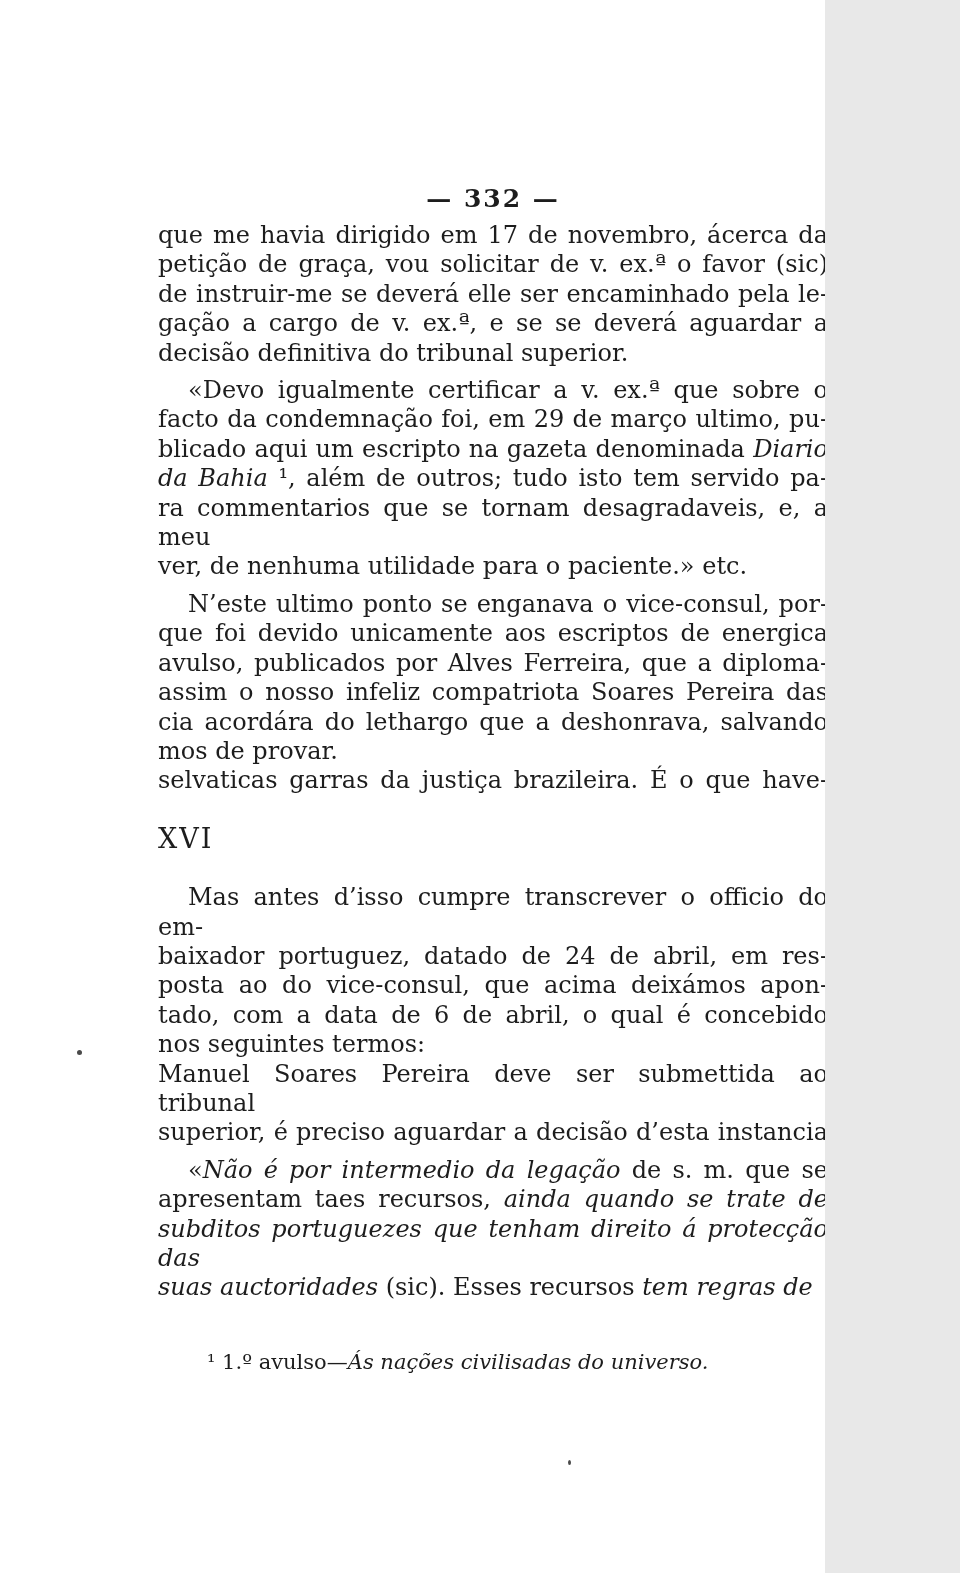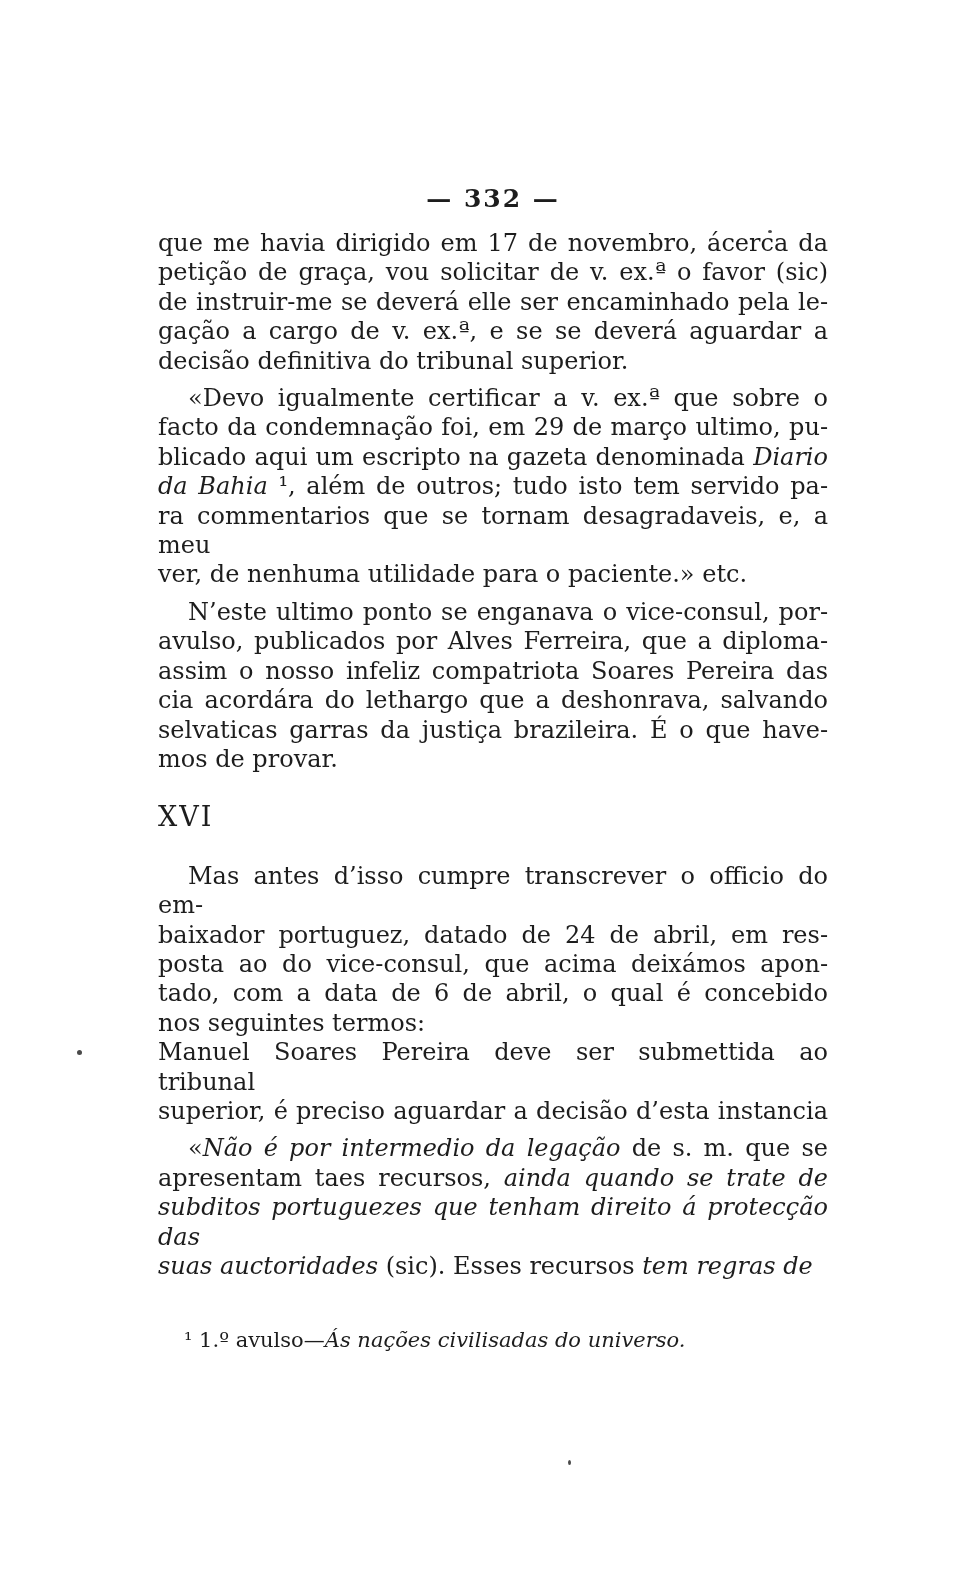--- a/index.html
+++ b/index.html
@@ -1,37 +1,37 @@
 <!DOCTYPE html>
 <html><head>
 <meta charset="utf-8">
 <style>
   html, body { margin: 0; padding: 0; background: #e8e8e8; }
   .page {
     position: relative;
-    width: 960px;
+    width: 825px;
     height: 1573px;
     background: #ffffff;
     color: #1d1d1d;
     font-family: "DejaVu Serif", serif;
     overflow: hidden;
   }
   .page-number {
     position: absolute;
     top: 184px;
     left: 158px;
     width: 670px;
     text-align: center;
     font-size: 25px;
     letter-spacing: 2px;
     font-weight: bold;
   }
   .text-block {
     position: absolute;
-    top: 229px;
+    top: 221px;
     left: 158px;
     width: 670px;
     font-size: 24px;
     line-height: 29.4px;
   }
   .paragraph { margin: 0; }
   .line {
     text-align: justify;
     text-align-last: justify;
   }
@@ -43,21 +43,21 @@
     font-size: 27px;
     letter-spacing: 2px;
     margin: 28px 0 30px 0;
   }
   .footnote {
     margin-top: 46px;
     padding-left: 26px;
     font-size: 21px;
     line-height: 26px;
   }
-  .footnote .line { text-align: left; text-align-last: left; }
+  .footnote .line { text-align: left; text-align-last: left; margin-left: 23px; }
   .speck {
     position: absolute;
     background: #4a4a4a;
     border-radius: 50%;
   }
   .speck-1 { left: 77px;  top: 1050px; width: 5px; height: 5px; }
   .speck-2 { left: 768px; top: 230px;  width: 4px; height: 3px; }
   .speck-3 { left: 568px; top: 1460px; width: 3px; height: 5px; }
 </style>
 </head>
@@ -77,25 +77,26 @@
       <div class="paragraph">
         <div class="line indent"><span>«Devo igualmente certificar a v. ex.ª que sobre o</span></div>
         <div class="line"><span>facto da condemnação foi, em 29 de março ultimo, pu-</span></div>
         <div class="line"><span>blicado aqui um escripto na gazeta denominada </span><span class="it">Diario</span></div>
         <div class="line"><span class="it">da Bahia</span><span> ¹, além de outros; tudo isto tem servido pa-</span></div>
         <div class="line"><span>ra commentarios que se tornam desagradaveis, e, a meu</span></div>
         <div class="line last"><span>ver, de nenhuma utilidade para o paciente.» etc.</span></div>
       </div>
       <div class="paragraph">
         <div class="line indent"><span>N’este ultimo ponto se enganava o vice-consul, por-</span></div>
+        <div class="line"><span>que foi devido unicamente aos escriptos de energica</span></div>
         <div class="line"><span>avulso, publicados por Alves Ferreira, que a diploma-</span></div>
         <div class="line"><span>assim o nosso infeliz compatriota Soares Pereira das</span></div>
         <div class="line"><span>cia acordára do lethargo que a deshonrava, salvando</span></div>
+        <div class="line last"><span>mos de provar.</span></div>
         <div class="line"><span>selvaticas garras da justiça brazileira. É o que have-</span></div>
-        <div class="line last"><span>mos de provar.</span></div>
       </div>
       <div class="heading">XVI</div>
       <div class="paragraph">
         <div class="line indent"><span>Mas antes d’isso cumpre transcrever o officio do em-</span></div>
         <div class="line"><span>baixador portuguez, datado de 24 de abril, em res-</span></div>
         <div class="line"><span>posta ao do vice-consul, que acima deixámos apon-</span></div>
         <div class="line"><span>tado, com a data de 6 de abril, o qual é concebido</span></div>
         <div class="line last"><span>nos seguintes termos:</span></div>
       </div>
       <div class="paragraph">

